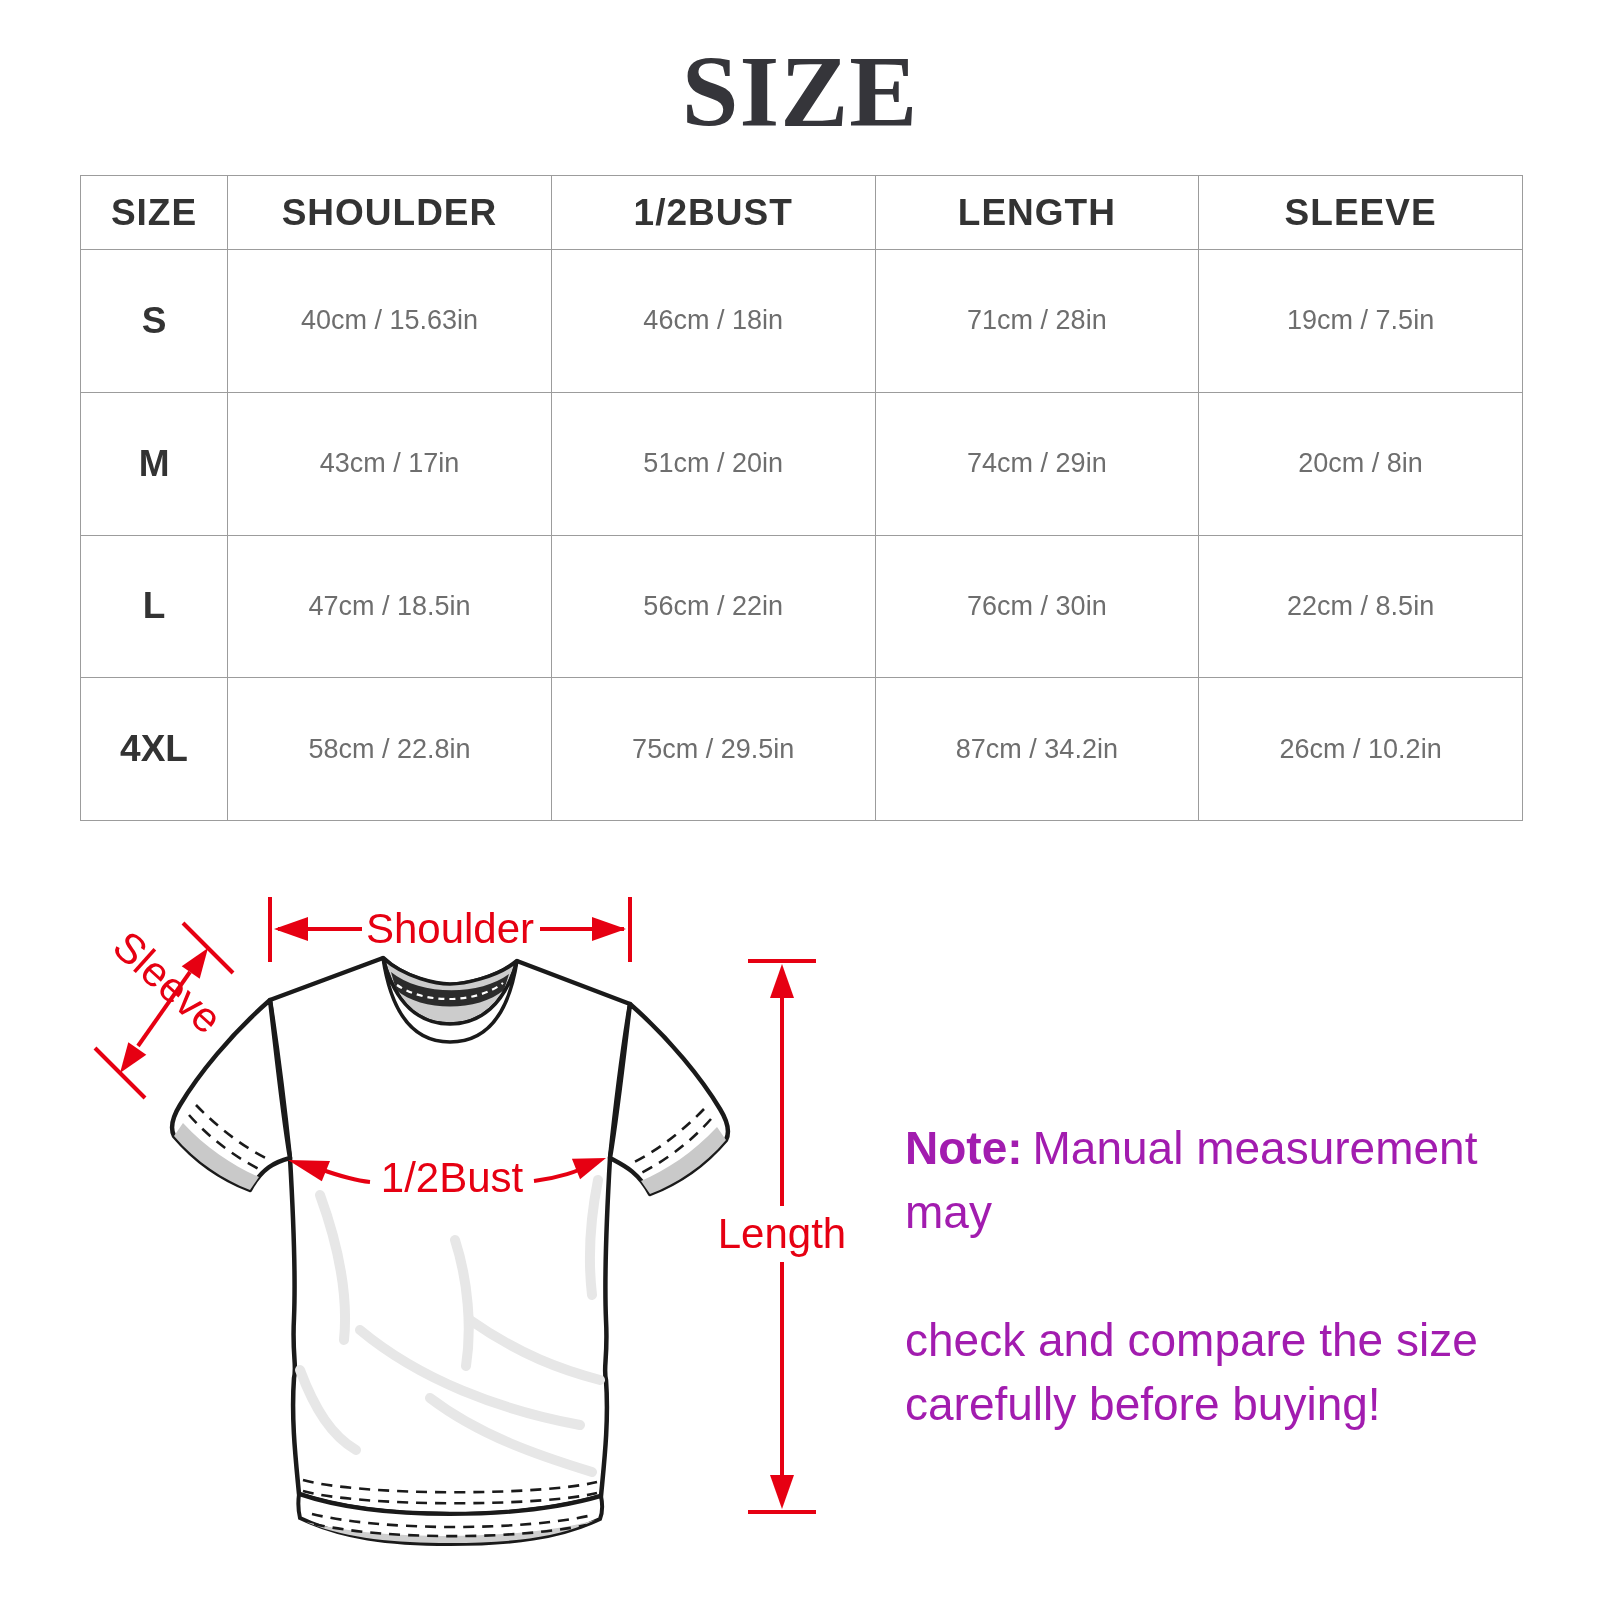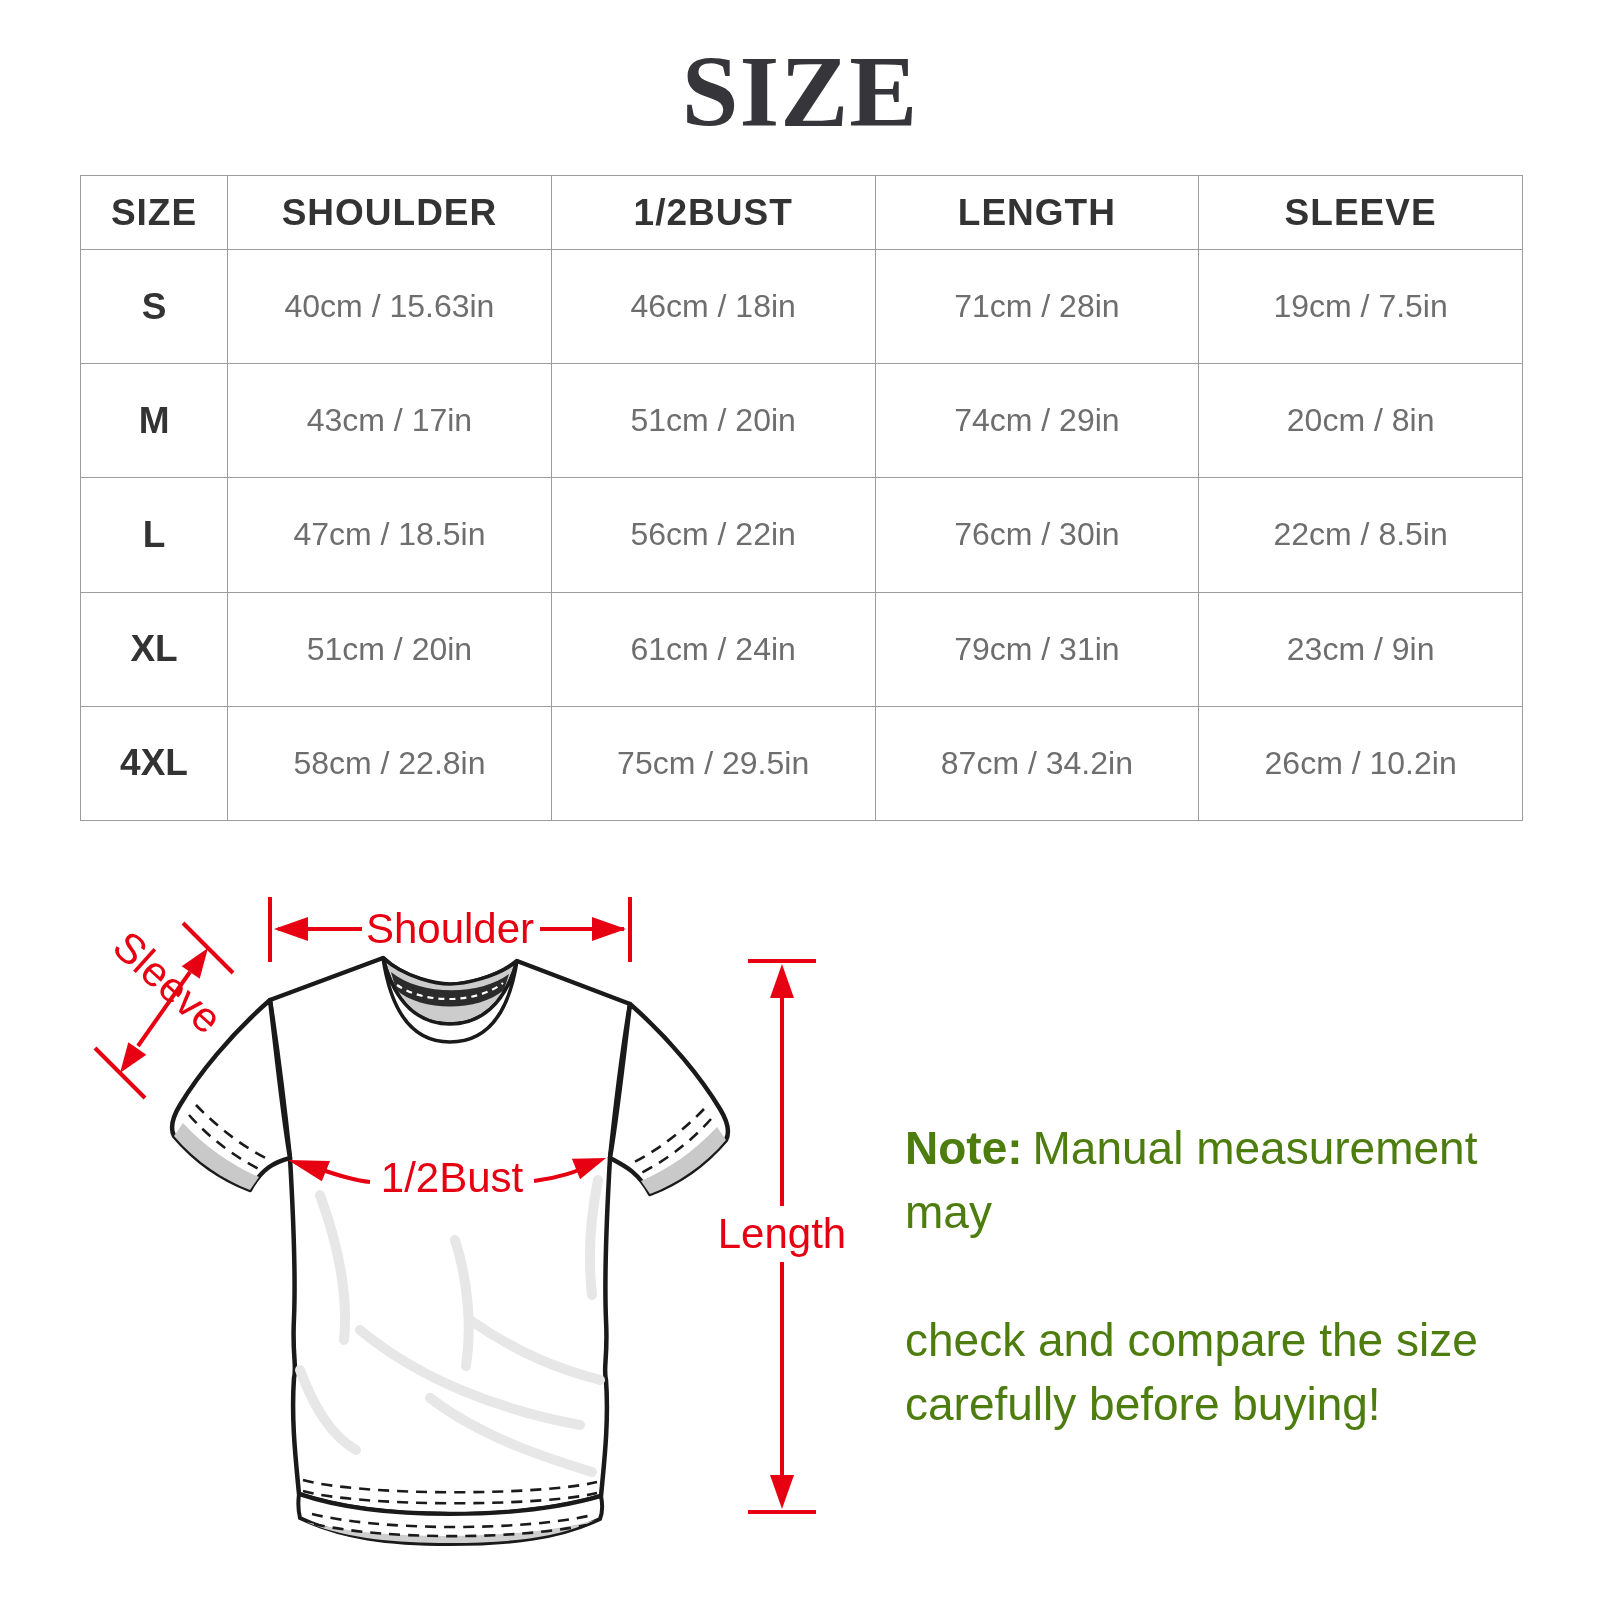--- a/index.html
+++ b/index.html
@@ -7,29 +7,29 @@
           font-family:"Liberation Sans", sans-serif;}
   
   .page-title{position:absolute;top:40px;left:0;width:1600px;text-align:center;
     font-family:"Liberation Serif", serif;font-weight:bold;font-size:102px;line-height:104px;
     color:#35353a;letter-spacing:1px;}
   
   .size-table-wrap{position:absolute;left:80px;top:175px;width:1443px;height:646px;}
   table.size-table{width:100%;height:100%;border-collapse:collapse;table-layout:fixed;}
   table.size-table th,table.size-table td{border:1px solid #9c9c9c;text-align:center;vertical-align:middle;padding:0;}
   table.size-table th{font-size:37px;font-weight:bold;color:#333333;letter-spacing:1px;height:73px;}
-  table.size-table td{font-size:32px;color:#6e6e6e;}
+  table.size-table td{font-size:27px;color:#6e6e6e;}
   table.size-table td.size-col{font-weight:bold;color:#333333;font-size:37px;}
   col.c-size{width:10.2%;}
   col.c-m{width:22.45%;}
   
   .diagram-svg{position:absolute;left:0px;top:850px;width:900px;height:710px;}
   
   .note-block{position:absolute;left:905px;top:1070px;width:620px;
-    font-size:46px;line-height:64px;color:#4d7c0f;}
+    font-size:46px;line-height:64px;color:#a21caf;}
   .note-block b{font-weight:bold;margin-right:10px;}
 </style>
 </head>
 <body>
 
 <div id="canvas">
 
   <div class="page-title">SIZE</div>
 
   <div class="size-table-wrap">
@@ -64,27 +64,20 @@
           <td>51cm / 20in</td>
           <td>74cm / 29in</td>
           <td>20cm / 8in</td>
         </tr>
         <tr>
           <td class="size-col">L</td>
           <td>47cm / 18.5in</td>
           <td>56cm / 22in</td>
           <td>76cm / 30in</td>
           <td>22cm / 8.5in</td>
-        </tr>
-        <tr>
-          <td class="size-col">XL</td>
-          <td>51cm / 20in</td>
-          <td>61cm / 24in</td>
-          <td>79cm / 31in</td>
-          <td>23cm / 9in</td>
         </tr>
         <tr>
           <td class="size-col">4XL</td>
           <td>58cm / 22.8in</td>
           <td>75cm / 29.5in</td>
           <td>87cm / 34.2in</td>
           <td>26cm / 10.2in</td>
         </tr>
       </tbody>
     </table>

